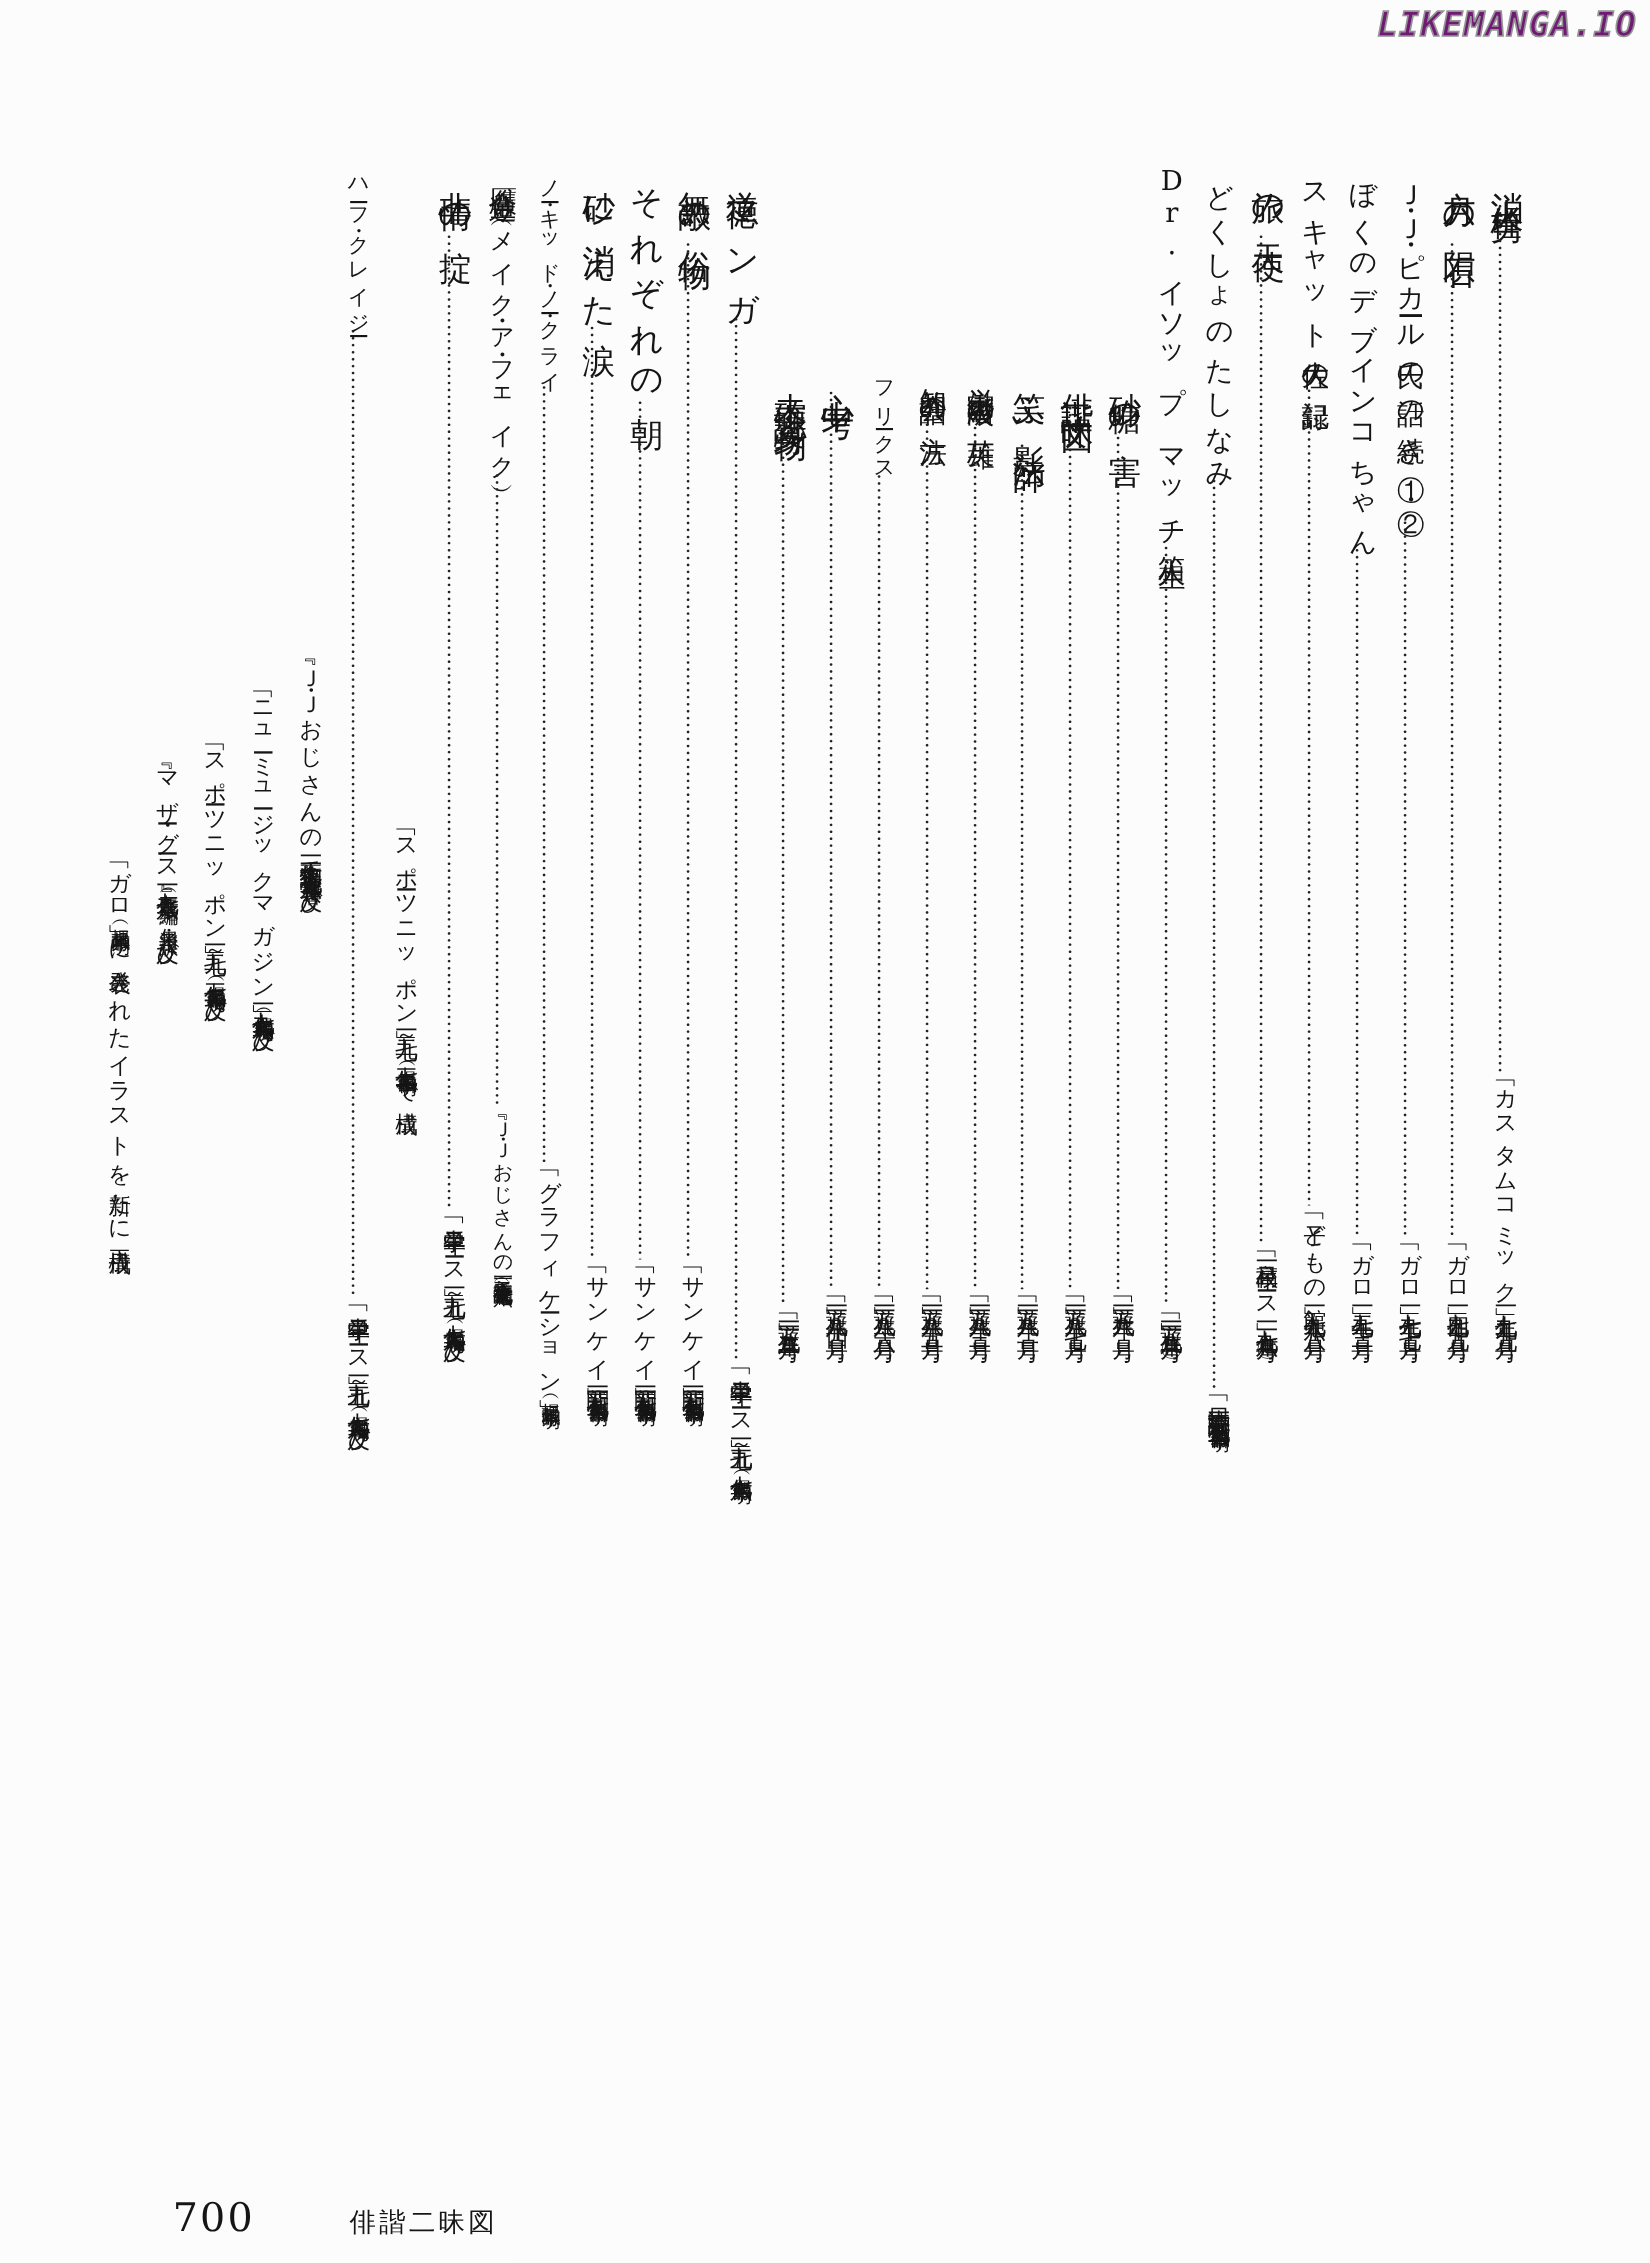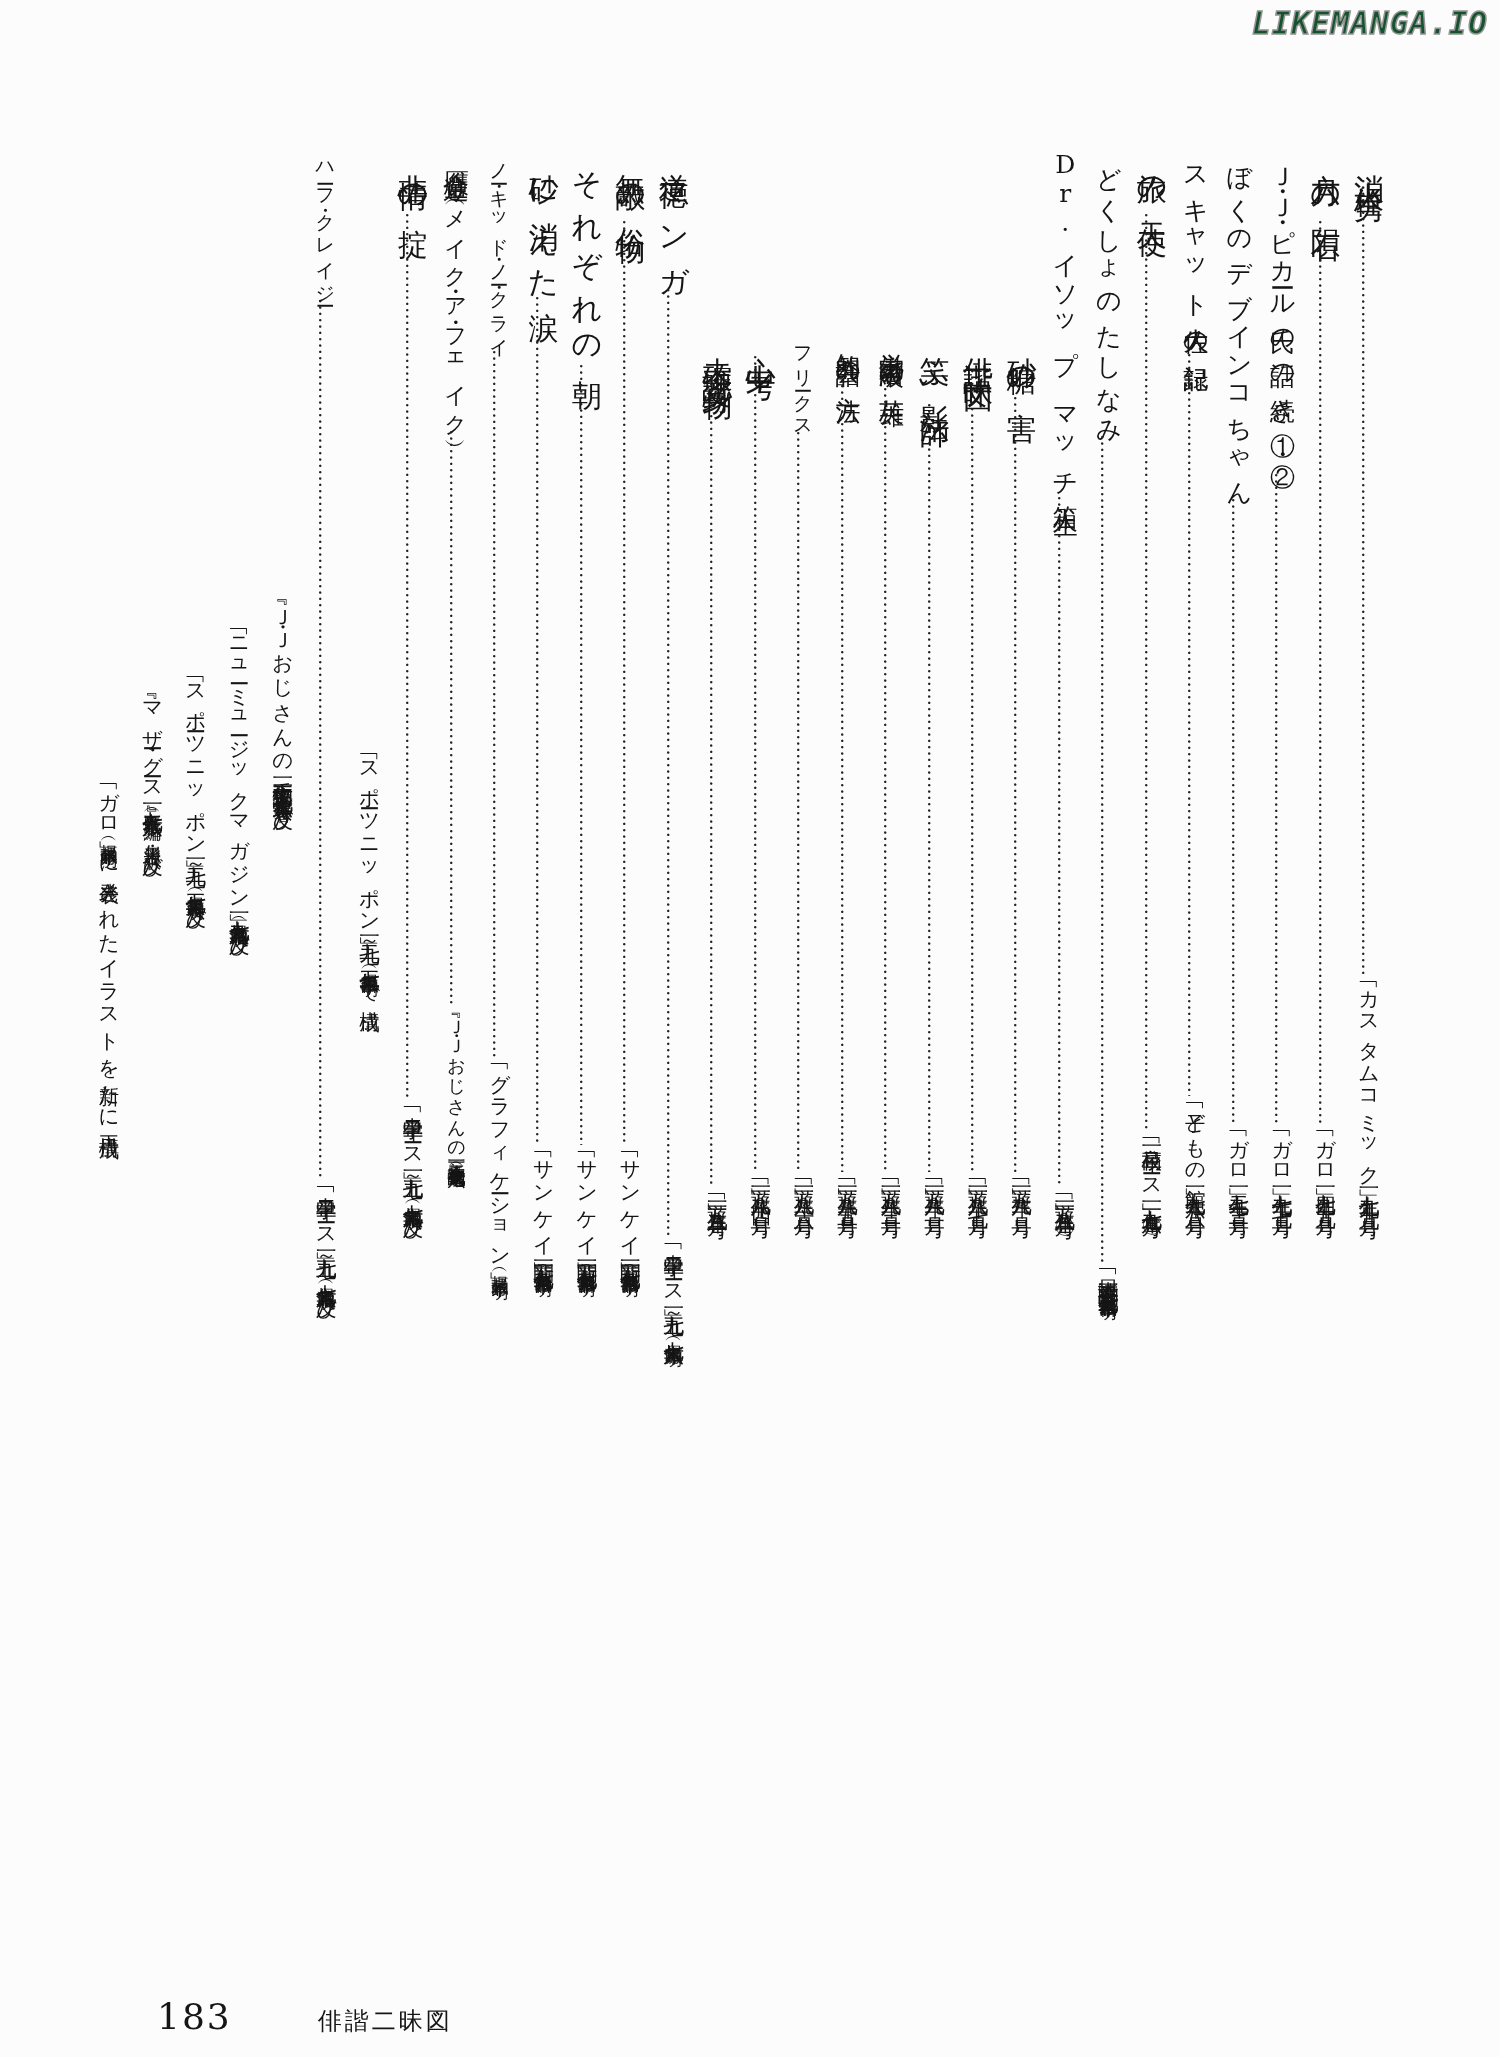--- a/index.html
+++ b/index.html
@@ -5,21 +5,21 @@
   html,body{margin:0;padding:0;background:#ffffff;}
   .page{
     position:relative;width:1500px;height:2057px;overflow:hidden;
     background:#fcfcfc;color:#151515;
     font-family:"DejaVu Serif","Liberation Serif",serif;
   }
   .watermark{
     position:absolute;top:5px;right:12px;
     font-family:"DejaVu Sans Mono","DejaVu Sans",monospace;
     font-style:italic;font-weight:bold;font-size:31px;letter-spacing:1px;
-    color:#14532d;-webkit-text-stroke:1.5px #949494;text-shadow:0 0 1px #aaa;
+    color:#701a75;-webkit-text-stroke:1.5px #949494;text-shadow:0 0 1px #aaa;
     white-space:nowrap;
   }
   .toc{position:absolute;left:0;top:0;width:1500px;height:2057px;}
   .col{
     position:absolute;width:38px;
     writing-mode:vertical-rl;text-orientation:mixed;
     display:flex;flex-direction:row;
     line-height:38px;white-space:nowrap;
   }
   .t{flex:0 0 auto;white-space:nowrap;}
@@ -181,16 +181,16 @@
         <span class="pub">「スポーツニッポン」一九七二～七三年<span class="pr">（掲載月日不明）</span>及び</span>
       </div>
       <div class="col" style="left: 133.4px; top: 687px;">
         <span class="pub">『マザー・グース』一九七六年<span class="pr">（平野敬一・編／矢川澄子・訳）</span>及び</span>
       </div>
       <div class="col" style="left: 89.9px; top: 777px;">
         <span class="pub">「ガロ」<span class="pr">（掲載年月不明）</span>に発表されたイラストを新たに再構成</span>
       </div>
     </div>
   <div class="footer">
-    <span class="pageno">183</span>
+    <span class="pageno">700</span>
     <span class="footlabel">俳諧二昧図</span>
   </div>
 </div>
 
 </body></html>

